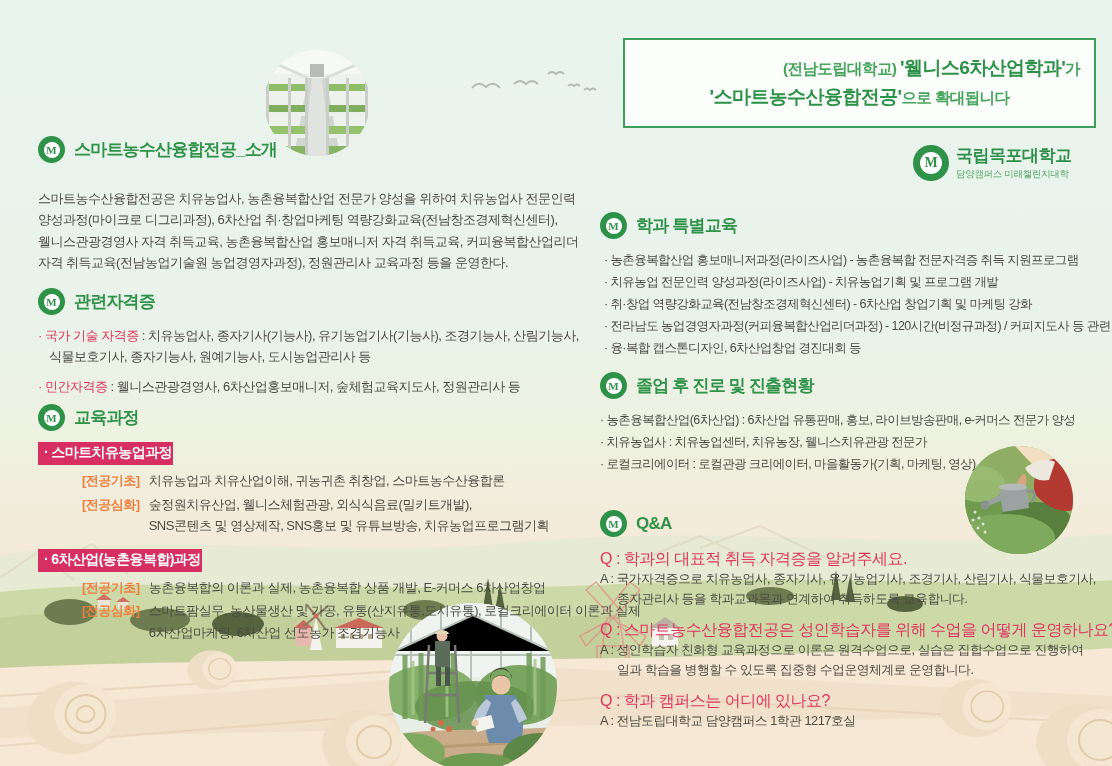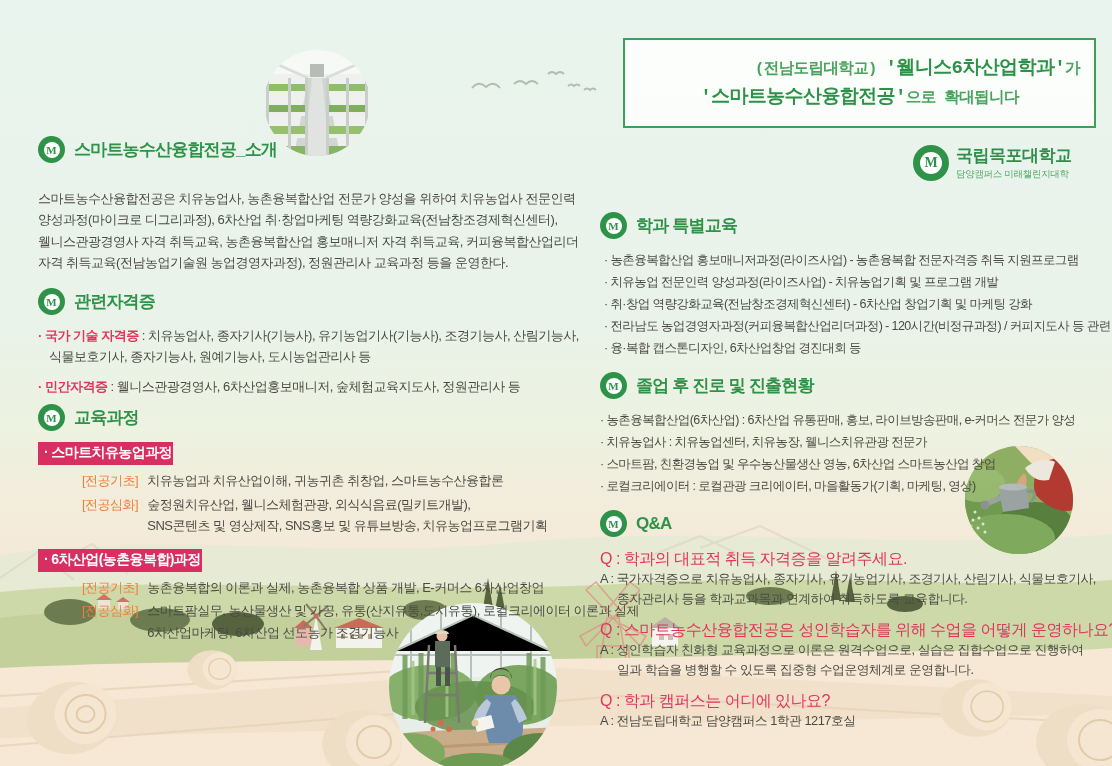--- a/index.html
+++ b/index.html
@@ -2,21 +2,21 @@
 <html><head>
 <meta charset="utf-8">
 <style>
   html,body{margin:0;padding:0;}
   body{font-family:"Liberation Sans","DejaVu Sans",sans-serif;}
   .page{position:relative;width:1112px;height:766px;overflow:hidden;
         background:linear-gradient(180deg,#e9f4ee 0%,#e9f3ea 40%,#edf2e1 56%,#f4ead9 70%,#f6e9d7 100%);}
   .abs{position:absolute;}
   
   .banner{left:623px;top:38px;width:473px;height:90px;border:2.5px solid #3ca05a;background:rgba(252,254,252,.92);
-          display:flex;flex-direction:column;justify-content:center;padding:2px 14px;box-sizing:border-box;z-index:4;font-family:Liberation Mono, monospace;}
+          display:flex;flex-direction:column;justify-content:center;padding:2px 14px;box-sizing:border-box;z-index:4;}
   .banner .bl{white-space:nowrap;line-height:28px;color:#46a45c;font-size:15.5px;font-weight:600;letter-spacing:-0.6px;}
   .banner .bl1{text-align:right;}
   .banner .bl2{text-align:center;}
   .banner .bl3{text-align:center;}
   .banner .big{font-size:19px;font-weight:800;color:#2c9247;}
   
   .logo{left:913px;top:144px;display:flex;align-items:center;gap:7px;z-index:4;}
   .logo-name{font-size:17px;font-weight:800;color:#2e8f4a;letter-spacing:-0.5px;white-space:nowrap;text-align:right;}
   .logo-sub{font-size:9.5px;color:#57a86b;letter-spacing:-0.3px;white-space:nowrap;margin-top:1px;}
   
@@ -27,27 +27,27 @@
   .seal.lg .seal-core{width:22px;height:22px;font-size:14px;}
   
   .sec{z-index:3;}
   .sec-head{display:flex;align-items:center;gap:9px;}
   .sec-title{font-size:17px;font-weight:800;color:#2e9249;letter-spacing:-0.8px;white-space:nowrap;}
   .body-line{font-size:13px;line-height:21.3px;color:#4b4a42;letter-spacing:-0.5px;white-space:nowrap;}
   .para{margin-top:25px;}
   
   .cert-item{margin-top:9px;}
   .cert-line{font-size:13px;line-height:21px;color:#4b4a42;letter-spacing:-0.5px;white-space:nowrap;}
-  .cert-label{color:#e0355f;font-weight:700;}
+  .cert-label{color:#e0355f;font-weight:400;}
   .cert-line2{padding-left:11px;}
   
   .badge{display:inline-block;background:#d82f63;color:#fff;font-weight:700;font-size:14px;
          padding:2px 1px 3px 6px;letter-spacing:-0.6px;white-space:nowrap;}
   .crow{display:flex;gap:9px;font-size:13px;line-height:21.5px;letter-spacing:-0.5px;color:#4b4a42;white-space:nowrap;margin-top:2px;}
-  .crow .lab{color:#ef7f3d;font-weight:400;flex:0 0 auto;padding-left:36px;}
+  .crow .lab{color:#ef7f3d;font-weight:700;flex:0 0 auto;padding-left:36px;}
   .crow .txt2{white-space:nowrap;}
   
   .rb{font-size:12.5px;line-height:22px;color:#4b4a42;letter-spacing:-0.6px;white-space:nowrap;}
   
   .qna-item{margin-bottom:11px;}
   .qna-q{color:#e0355f;font-weight:400;font-size:16px;line-height:20px;letter-spacing:-0.5px;white-space:nowrap;}
   .qna-a{color:#4b4a42;font-size:12.8px;line-height:20px;letter-spacing:-0.5px;white-space:nowrap;}
   .qna-a2{padding-left:17px;}
   
   .photo{border-radius:50%;overflow:hidden;z-index:2;}
@@ -292,21 +292,20 @@
   <div class="abs sec" style="left:600px;top:372px;width:508px;">
     <div class="sec-head">
       <span class="seal">
           <span class="seal-core">M</span>
         </span>
       <span class="sec-title">졸업 후 진로 및 진출현황</span>
     </div>
     <div style="margin-top:10px;">
       <div class="rb">· 농촌융복합산업(6차산업) : 6차산업 유통판매, 홍보, 라이브방송판매, e-커머스 전문가 양성</div>
       <div class="rb">· 치유농업사 : 치유농업센터, 치유농장, 웰니스치유관광 전문가</div>
-      <div class="rb">· 스마트팜, 친환경농업 및 우수농산물생산 영농, 6차산업 스마트농산업 창업</div>
       <div class="rb">· 로컬크리에이터 : 로컬관광 크리에이터, 마을활동가(기획, 마케팅, 영상)</div>
     </div>
   </div>
 
   <div class="abs photo" style="left:965px;top:446px;width:108px;height:108px;z-index:1;">
     <svg width="108" height="108" viewBox="0 0 108 108">
       <rect width="108" height="108" fill="#8fae63"></rect>
       <path d="M50,0 L108,0 L108,46 C86,38 66,18 50,0 Z" fill="#f2dfc2"></path>
       <ellipse cx="20" cy="60" rx="34" ry="26" fill="#6f9a50"></ellipse>
       <ellipse cx="70" cy="82" rx="40" ry="26" fill="#587f3e"></ellipse>

